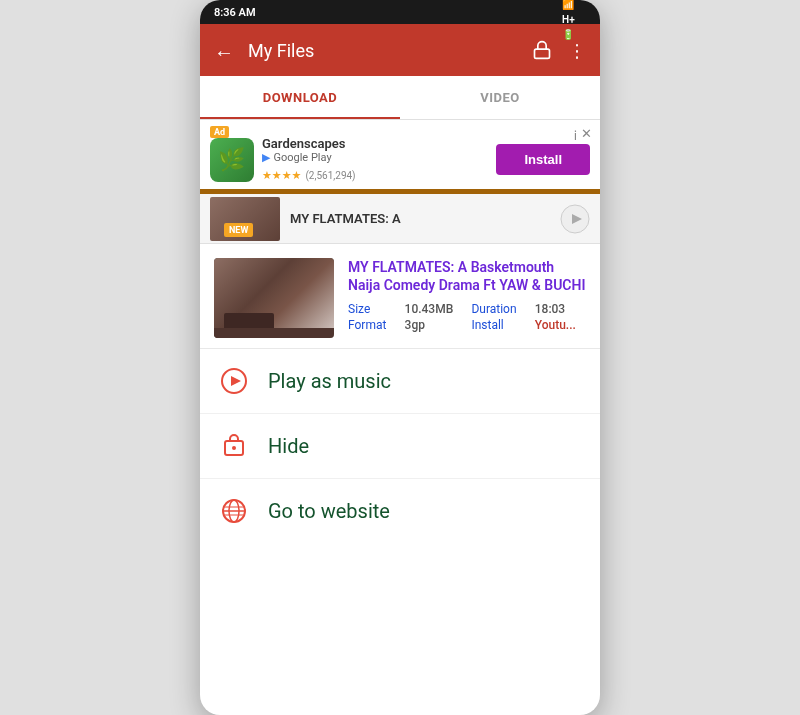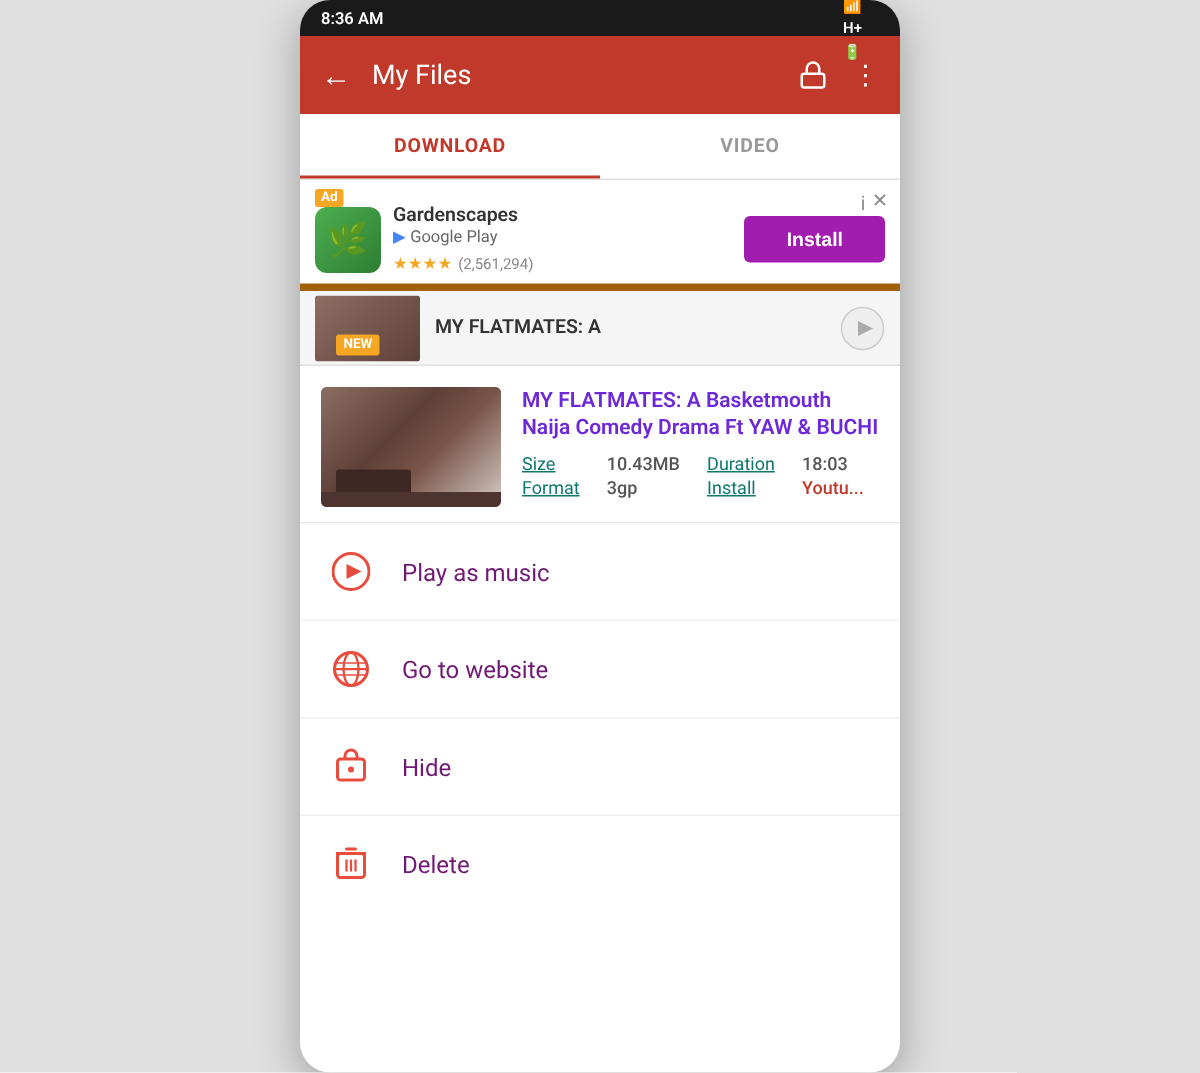--- a/index.html
+++ b/index.html
@@ -254,21 +254,21 @@
       color: #6d28d9;
       line-height: 1.3;
       margin-bottom: 8px;
     }
     .file-meta {
       display: grid;
       grid-template-columns: auto auto auto auto;
       gap: 2px 8px;
       font-size: 12px;
     }
-    .meta-label { color: #0f766e; text-decoration: underline; }
+    .meta-label { color: #1d4ed8; }
     .meta-value { color: #555; font-weight: 500; }
     .meta-link { color: #c0392b; }
 
     
     .menu-list { background: #fff; }
     .menu-item {
       display: flex;
       align-items: center;
       padding: 18px 20px;
       gap: 20px;
@@ -278,22 +278,22 @@
     .menu-item:last-child { border-bottom: none; }
     .menu-icon {
       width: 28px;
       height: 28px;
       display: flex;
       align-items: center;
       justify-content: center;
       flex-shrink: 0;
     }
     .menu-label {
-      font-size: 16px;
-      color: #701a75;
+      font-size: 20px;
+      color: #14532d;
     }
 
     
     svg { display: block; }
   </style>
 </head>
 <body>
 
 <div class="phone-frame">
 
@@ -397,52 +397,39 @@
         <svg width="26" height="26" viewBox="0 0 26 26" fill="none">
           <circle cx="13" cy="13" r="12" stroke="#e74c3c" stroke-width="2"></circle>
           <polygon points="10,8 20,13 10,18" fill="#e74c3c"></polygon>
         </svg>
       </div>
       <span class="menu-label">Play as music</span>
     </div>
 
     <div class="menu-item">
       <div class="menu-icon">
+        <svg width="24" height="26" viewBox="0 0 24 26" fill="none">
+          <rect x="3" y="8" width="18" height="14" rx="2" stroke="#e74c3c" stroke-width="2" fill="none"></rect>
+          <path d="M8 8V6a4 4 0 0 1 8 0v2" stroke="#e74c3c" stroke-width="2" fill="none"></path>
+          <circle cx="12" cy="15" r="2" fill="#e74c3c"></circle>
+        </svg>
+      </div>
+      <span class="menu-label">Hide</span>
+    </div>
+
+    <div class="menu-item">
+      <div class="menu-icon">
         <svg width="26" height="26" viewBox="0 0 26 26" fill="none">
           <circle cx="13" cy="13" r="11" stroke="#e74c3c" stroke-width="2"></circle>
           <ellipse cx="13" cy="13" rx="5" ry="11" stroke="#e74c3c" stroke-width="1.5"></ellipse>
           <line x1="2" y1="13" x2="24" y2="13" stroke="#e74c3c" stroke-width="1.5"></line>
           <line x1="2" y1="9" x2="24" y2="9" stroke="#e74c3c" stroke-width="1"></line>
           <line x1="2" y1="17" x2="24" y2="17" stroke="#e74c3c" stroke-width="1"></line>
         </svg>
       </div>
       <span class="menu-label">Go to website</span>
     </div>
 
-    <div class="menu-item">
-      <div class="menu-icon">
-        <svg width="24" height="26" viewBox="0 0 24 26" fill="none">
-          <rect x="3" y="8" width="18" height="14" rx="2" stroke="#e74c3c" stroke-width="2" fill="none"></rect>
-          <path d="M8 8V6a4 4 0 0 1 8 0v2" stroke="#e74c3c" stroke-width="2" fill="none"></path>
-          <circle cx="12" cy="15" r="2" fill="#e74c3c"></circle>
-        </svg>
-      </div>
-      <span class="menu-label">Hide</span>
-    </div>
-
-
-    <div class="menu-item">
-      <div class="menu-icon">
-        <svg width="22" height="26" viewBox="0 0 22 26" fill="none">
-          <rect x="2" y="6" width="18" height="16" rx="2" stroke="#e74c3c" stroke-width="2" fill="none"></rect>
-          <line x1="1" y1="6" x2="21" y2="6" stroke="#e74c3c" stroke-width="2"></line>
-          <path d="M8 3h6" stroke="#e74c3c" stroke-width="2" stroke-linecap="round"></path>
-          <line x1="8" y1="10" x2="8" y2="18" stroke="#e74c3c" stroke-width="1.5"></line>
-          <line x1="11" y1="10" x2="11" y2="18" stroke="#e74c3c" stroke-width="1.5"></line>
-          <line x1="14" y1="10" x2="14" y2="18" stroke="#e74c3c" stroke-width="1.5"></line>
-        </svg>
-      </div>
-      <span class="menu-label">Delete</span>
-    </div>
+
 
   </div>
 
 </div>
 
 </body></html>

